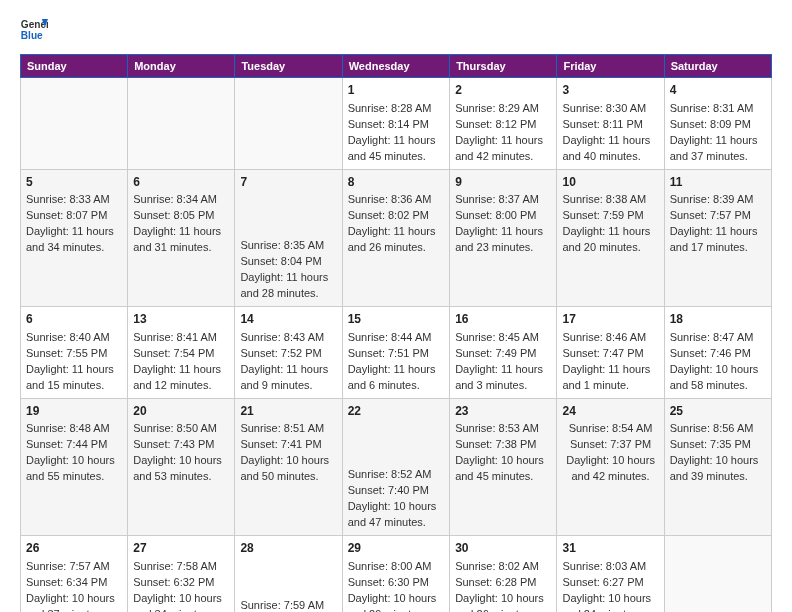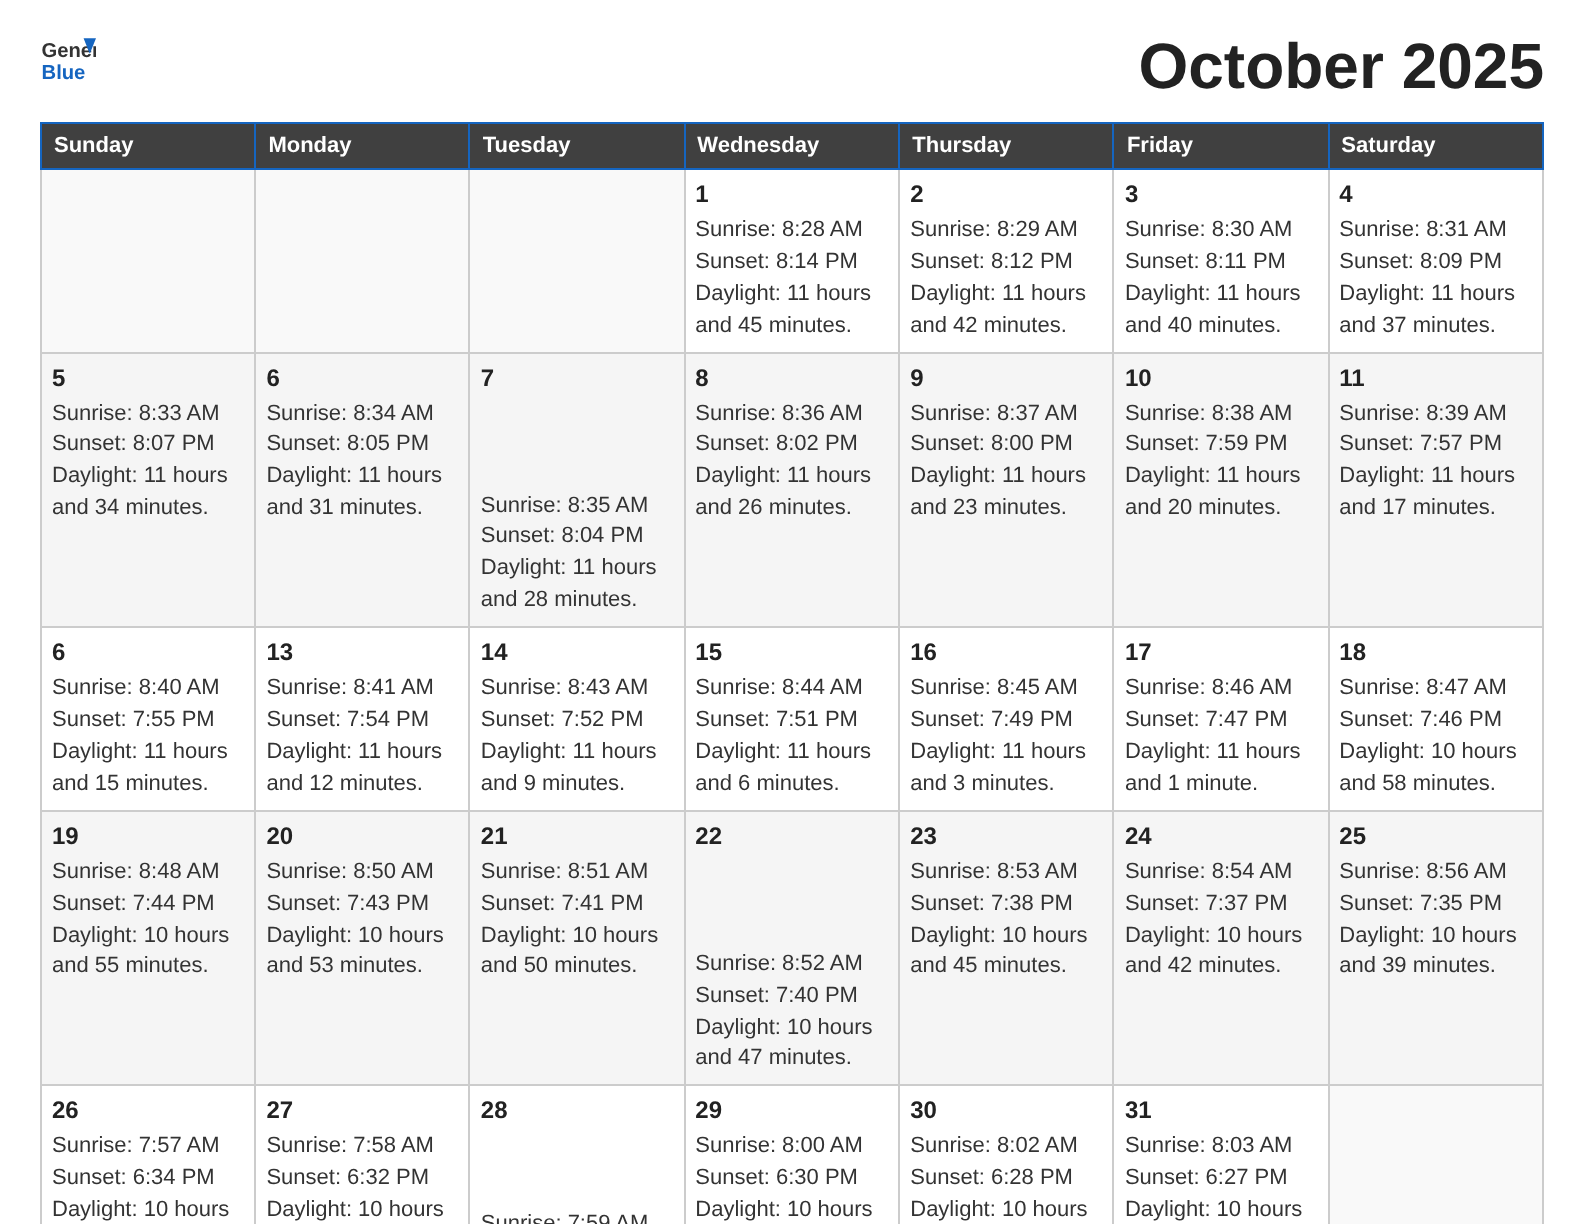--- a/index.html
+++ b/index.html
@@ -45,21 +45,21 @@
       font-size: 14px;
       color: #444;
     }
     .calendar {
       width: 100%;
       border-collapse: collapse;
       flex: 1;
       font-size: 9.5px;
     }
     .calendar th {
-      background-color: #404040;
+      background-color: #701a75;
       color: #fff;
       text-align: left;
       padding: 5px 6px;
       font-size: 11px;
       font-weight: bold;
       border: 1px solid #1565c0;
     }
     .calendar td {
       border: 1px solid #ccc;
       vertical-align: top;
@@ -93,21 +93,20 @@
 <div class="page">
   <div class="header">
     <div class="logo">
       <svg class="logo-icon" viewBox="0 0 36 36">
         <text x="1" y="16" font-size="13" font-weight="bold" fill="#333">General</text>
         <text x="1" y="30" font-size="13" font-weight="bold" fill="#1565c0">Blue</text>
         <polygon points="28,4 36,4 32,14" fill="#1565c0"></polygon>
       </svg>
     </div>
     <div class="title-block">
-      <div class="month-title">October 2025</div>
     </div>
   </div>
 
   <table class="calendar">
     <thead>
       <tr>
         <th>Sunday</th>
         <th>Monday</th>
         <th>Tuesday</th>
         <th>Wednesday</th>
@@ -283,21 +282,21 @@
           </td>
           <td>
             <span class="day-number">23</span>
             <div class="day-info" style="white-space: pre-line;">Sunrise: 8:53 AM
 Sunset: 7:38 PM
 Daylight: 10 hours
 and 45 minutes.</div>
           </td>
           <td>
             <span class="day-number">24</span>
-            <div class="day-info" style="white-space: pre-line;">Sunrise: 8:54 AM
+            <div class="day-info" style="white-space: pre-line; text-align: center;">Sunrise: 8:54 AM
 Sunset: 7:37 PM
 Daylight: 10 hours
 and 42 minutes.</div>
           </td>
           <td>
             <span class="day-number">25</span>
             <div class="day-info" style="white-space: pre-line;">Sunrise: 8:56 AM
 Sunset: 7:35 PM
 Daylight: 10 hours
 and 39 minutes.</div>

